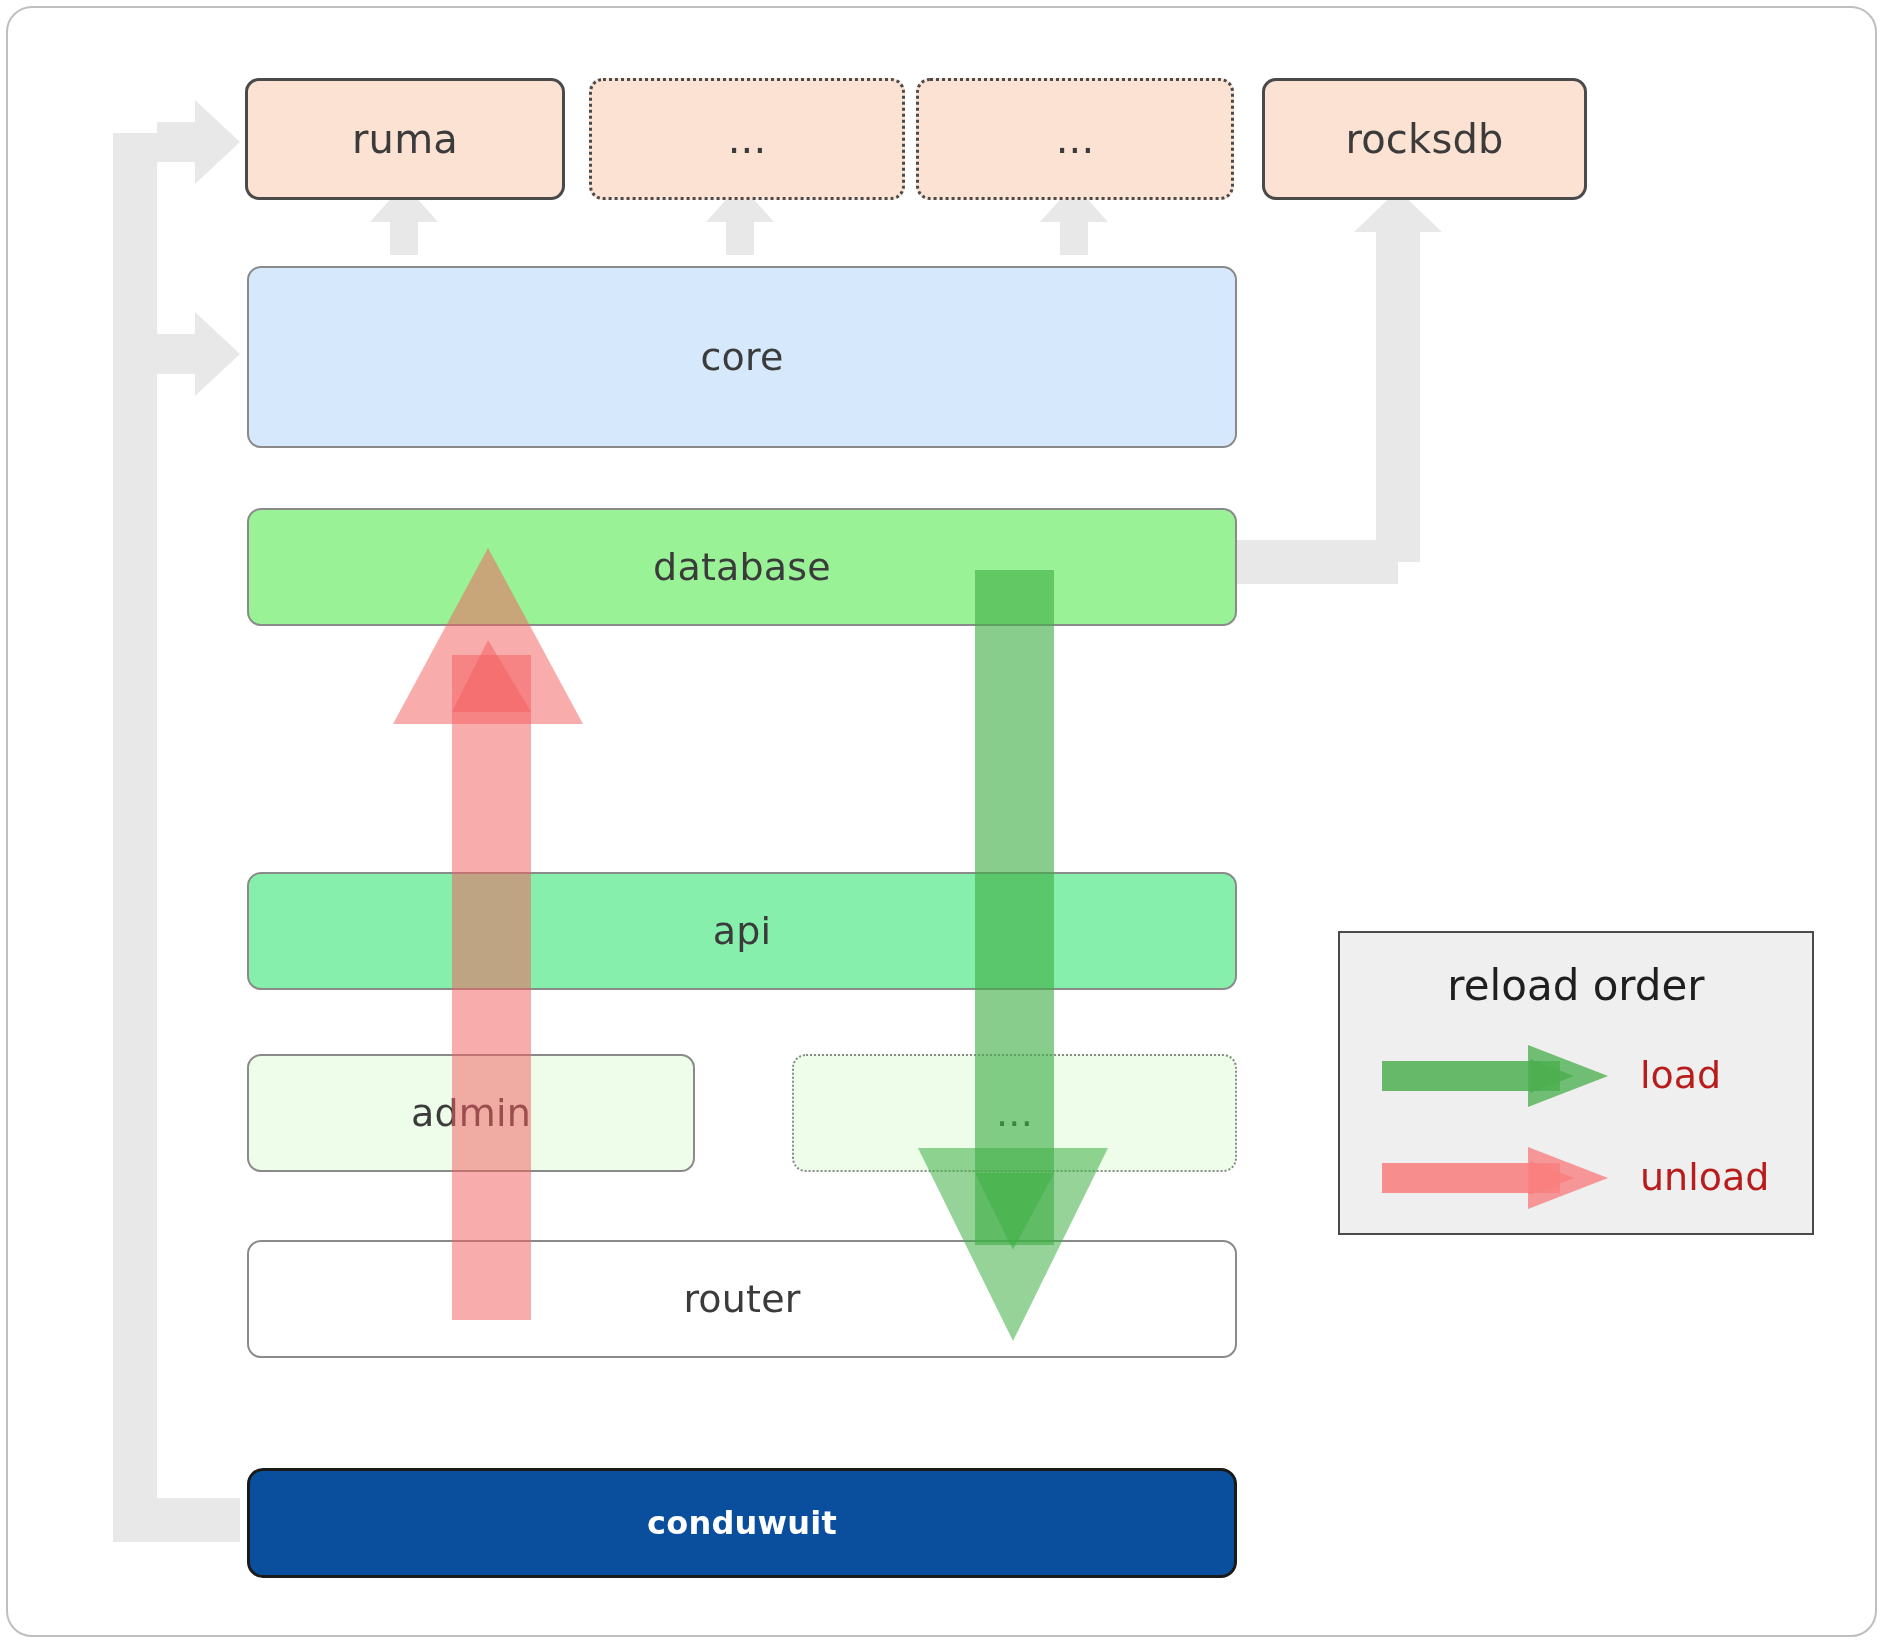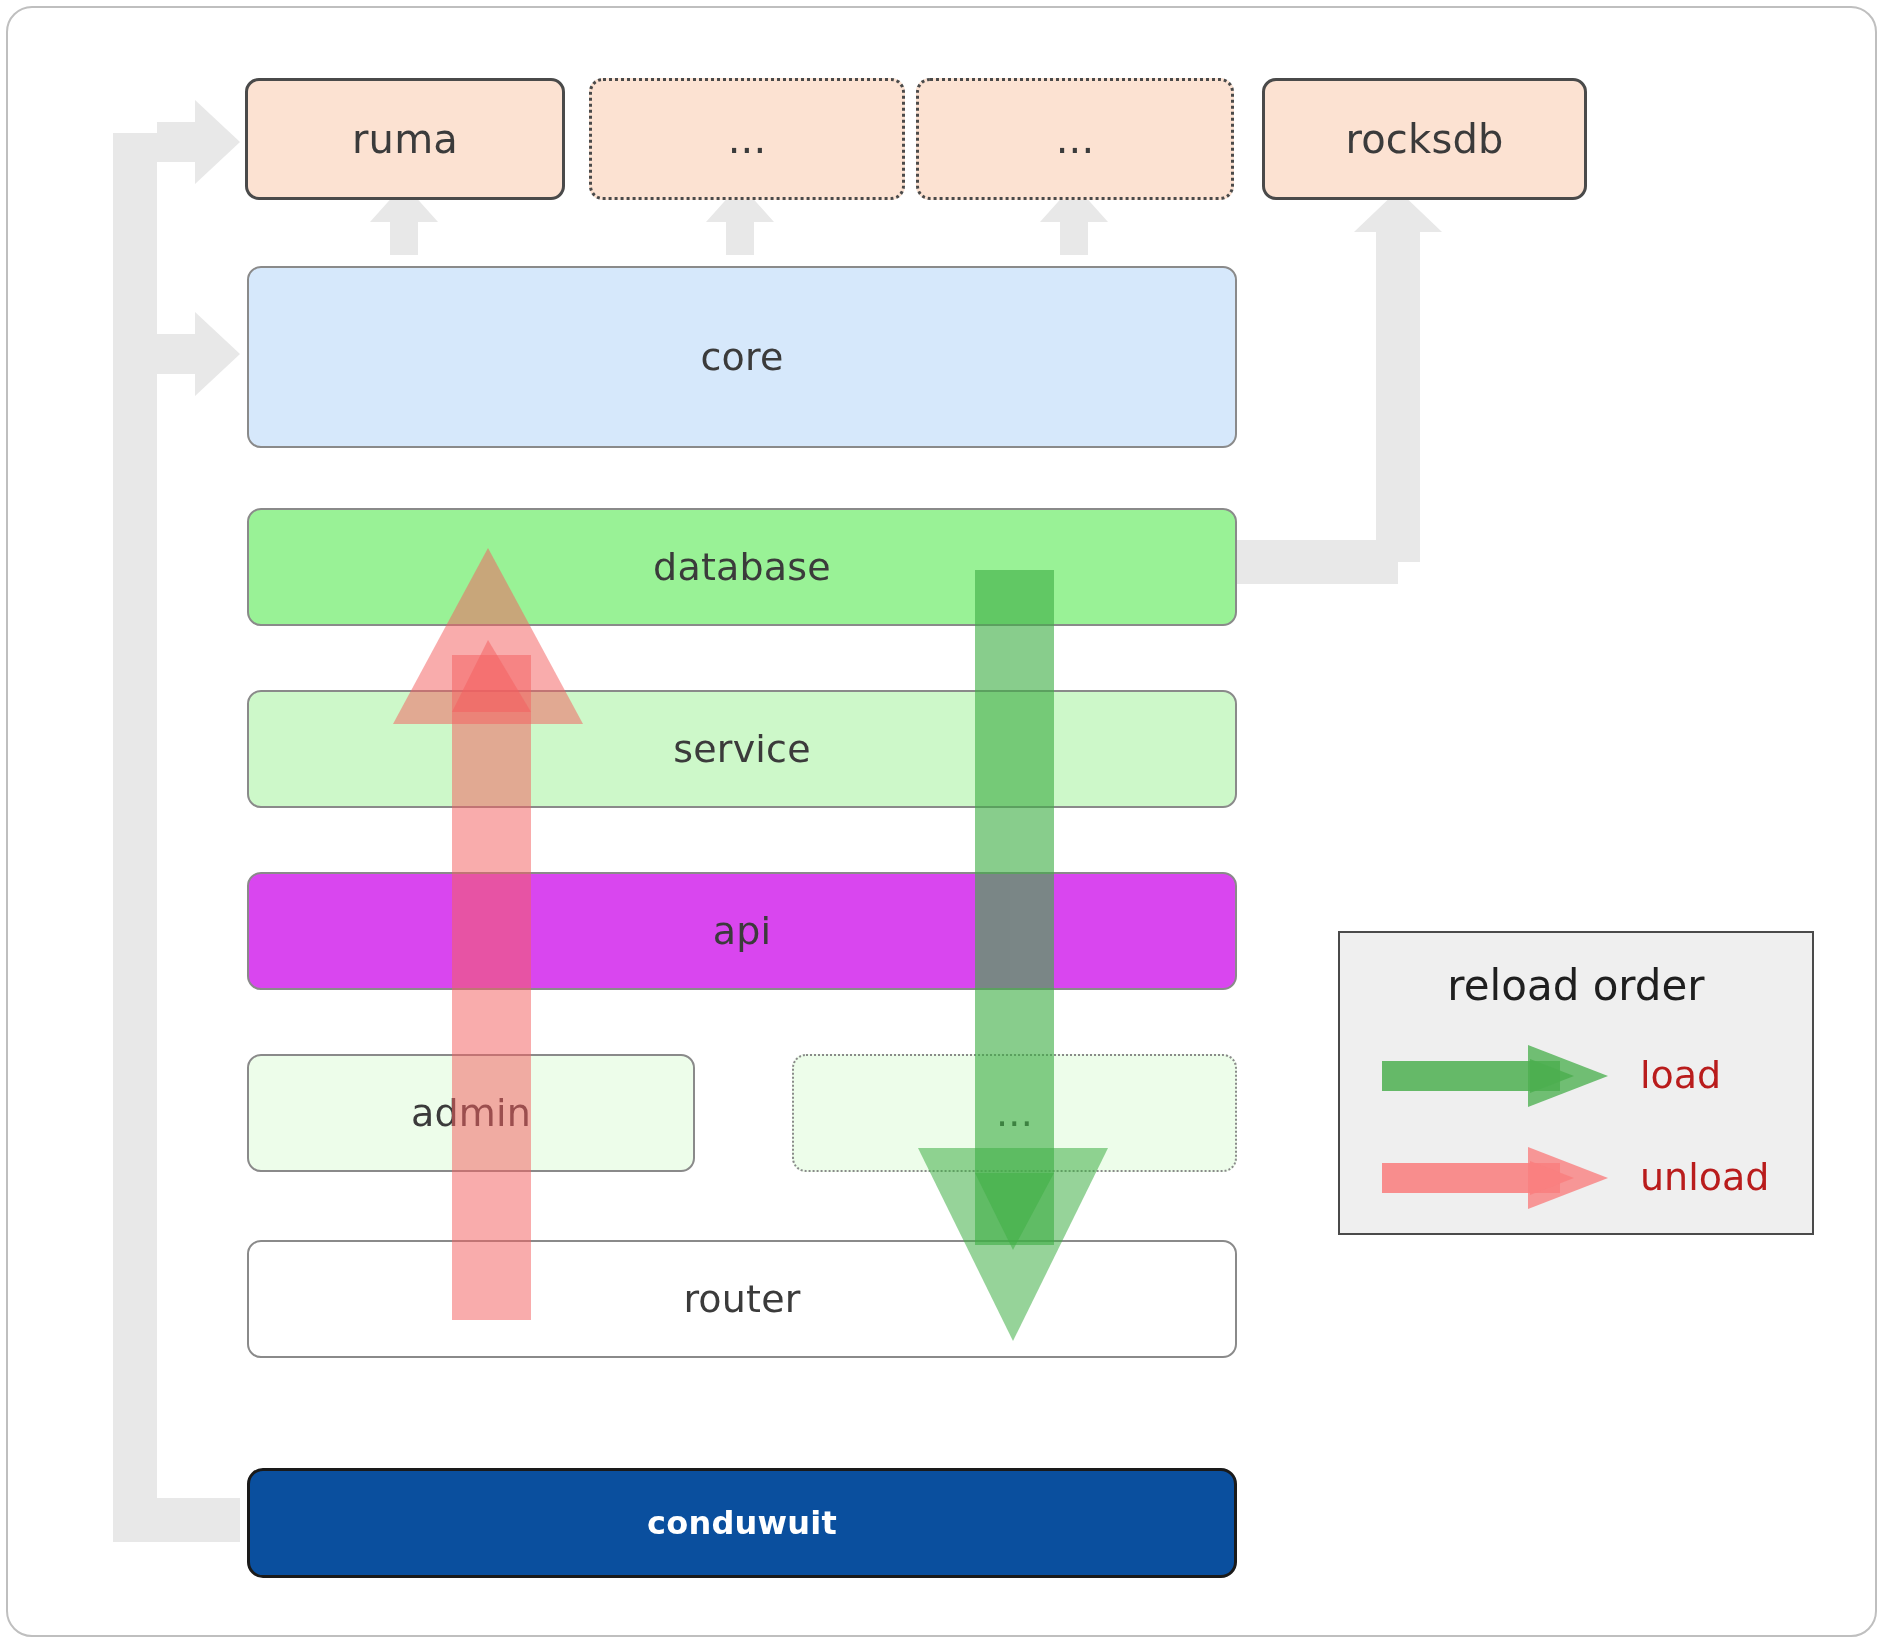--- a/index.html
+++ b/index.html
@@ -55,21 +55,21 @@
   }
   .box.db {
     background: #99f296;
     border: 2px solid #8a8a8a;
   }
   .box.service {
     background: #cdf8c9;
     border: 2px solid #8a8a8a;
   }
   .box.api {
-    background: #d946ef;
+    background: #86efac;
     border: 2px solid #8a8a8a;
   }
   .box.admin {
     background: #edfdea;
     border: 2px solid #8a8a8a;
   }
   .box.ellipsis-low {
     background: #edfdea;
     border: 2px dotted #8a8a8a;
   }
@@ -193,23 +193,20 @@
   </div>
 
   <div class="box core" style="left:247px; top:266px; width:990px; height:182px;">
     <span>core</span>
   </div>
 
   <div class="box db" style="left:247px; top:508px; width:990px; height:118px;">
     <span>database</span>
   </div>
 
-  <div class="box service" style="left:247px; top:690px; width:990px; height:118px;">
-    <span>service</span>
-  </div>
 
   <div class="box api" style="left:247px; top:872px; width:990px; height:118px;">
     <span>api</span>
   </div>
 
   <div class="box admin" style="left:247px; top:1054px; width:448px; height:118px;">
     <span>admin</span>
   </div>
 
   <div class="box ellipsis-low" style="left:792px; top:1054px; width:445px; height:118px;">

